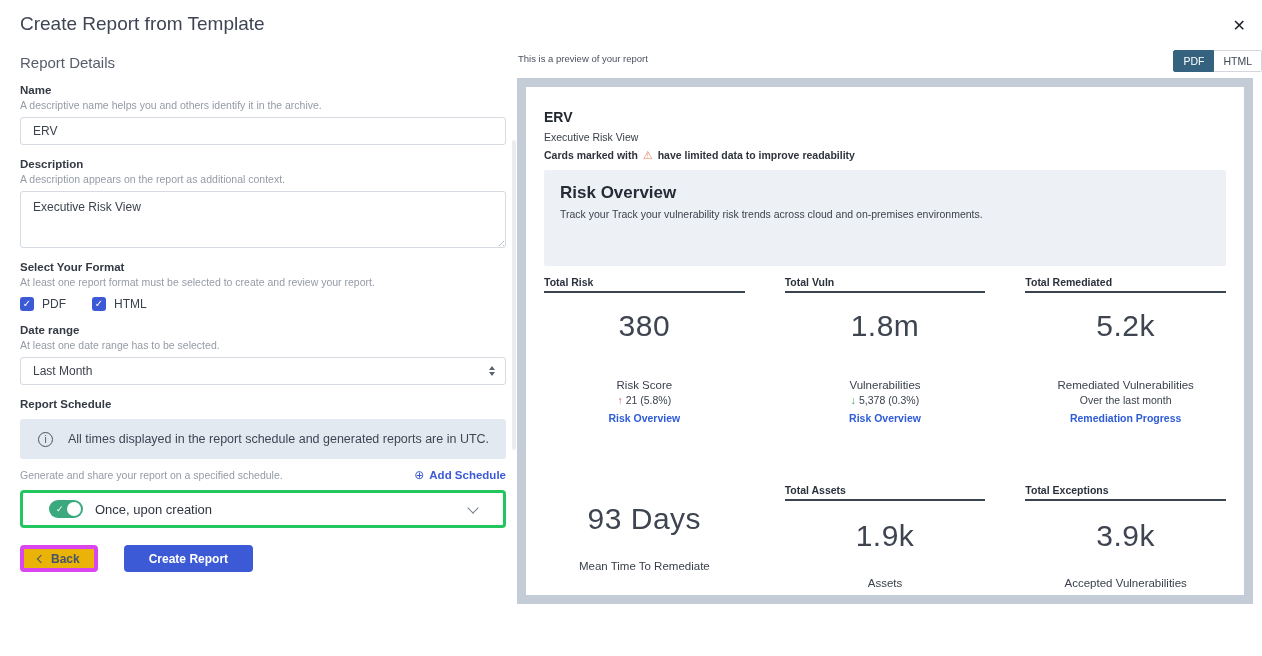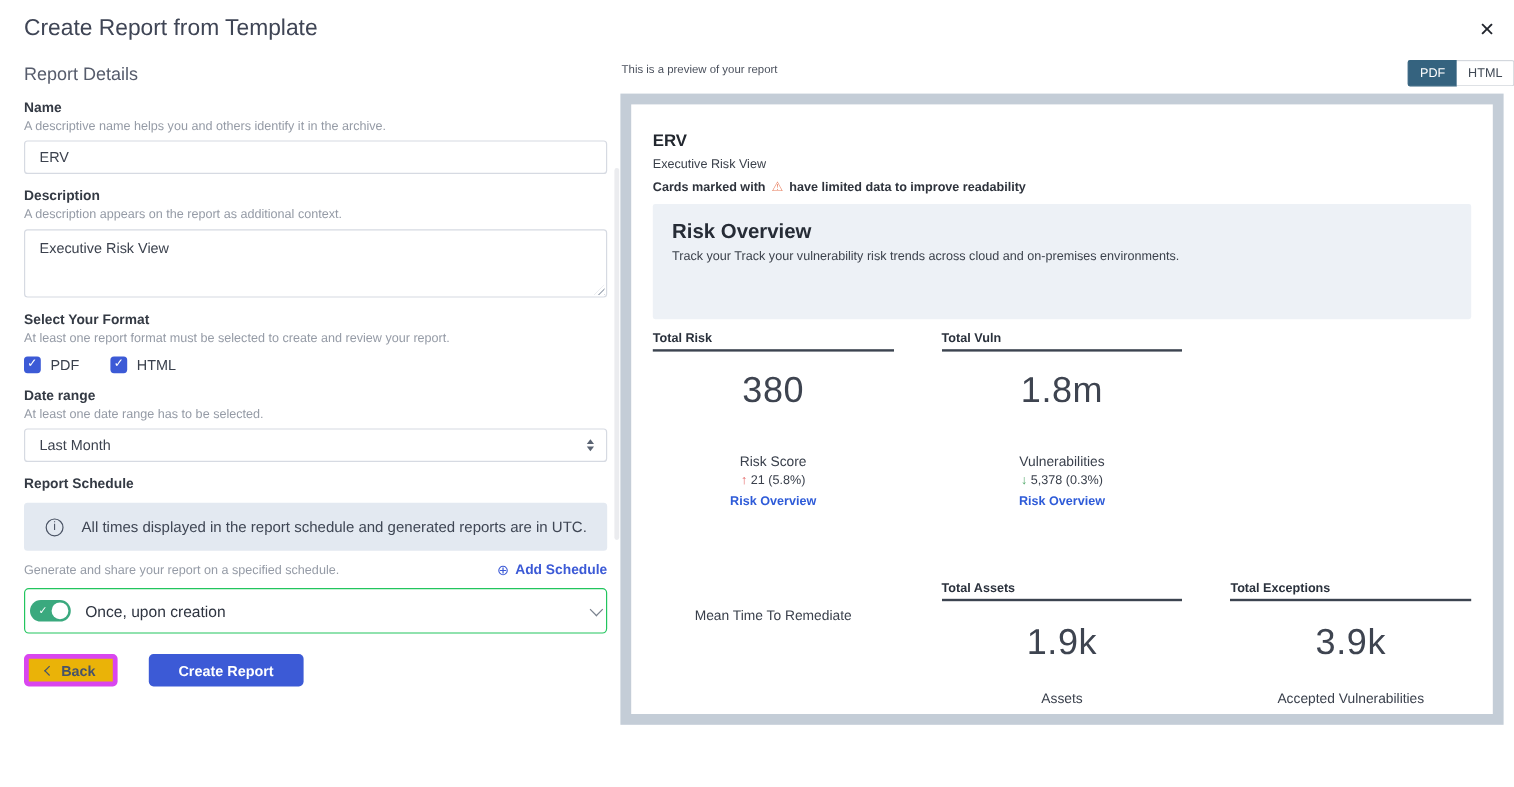--- a/index.html
+++ b/index.html
@@ -37,22 +37,22 @@
   .stepper .tri-dn { width:0;height:0;border-left:3.5px solid transparent;border-right:3.5px solid transparent;border-top:4.5px solid #5a6372; }
   .banner { margin-top:9px; background:#e3e9f1; border-radius:3px; min-height:40px;
             display:flex; align-items:center; gap:15px; padding:6px 16px 6px 18px;
             font-size:12.5px; color:#3f4654; }
   .info-i { width:15px; height:15px; border:1px solid #4a5364; border-radius:50%; flex:none;
             font-size:10px; color:#4a5364; display:flex; align-items:center; justify-content:center; }
   .sched-row { display:flex; justify-content:space-between; align-items:center; margin-top:9px; }
   .add-link { color:#3c5ad6; font-size:11.5px; font-weight:bold; display:flex; gap:5px;
               align-items:center; cursor:pointer; text-decoration:none; }
   .plus-ic { font-size:12px; font-weight:normal; }
-  .toggle-row { margin-top:8px; border:1px solid #22c55e; border-radius:4px; height:38px;
-                display:flex; align-items:center; padding:0 4px; gap:12px; cursor:pointer; }
+  .toggle-row { margin-top:8px; border:3px solid #22c55e; border-radius:4px; height:38px;
+                display:flex; align-items:center; padding:0 26px; gap:12px; cursor:pointer; }
   .switch { width:34px; height:18px; border-radius:9px; background:#3aa97e; position:relative; flex:none; cursor:pointer; }
   .switch::before { content:"✓"; color:#fff; font-size:9px; position:absolute; left:7px; top:4px; line-height:10px; }
   .knob { position:absolute; right:2px; top:2px; width:14px; height:14px; background:#fff; border-radius:50%; }
   .tr-lbl { font-size:13px; color:#2e3440; flex:1; }
   .chev-dn { width:8px; height:8px; border-right:1.5px solid #7a828e; border-bottom:1.5px solid #7a828e;
              transform:rotate(45deg); margin-top:-3px; }
   .scroll-hint { position:absolute; left:512px; top:140px; width:4px; height:310px; background:#ebecef; border-radius:2px; }
 
   .btns { position:absolute; left:20px; top:545px; display:flex; gap:10px; }
   .btn { height:27px; border-radius:4px; font-size:12px; font-weight:bold; display:flex;
@@ -211,24 +211,32 @@
           <div class="c-head">Total Vuln</div>
           <div class="c-val">1.8m</div>
           <div class="c-lbl">Vulnerabilities</div>
           <div class="c-delta">
             <span class="arr-dn">↓</span>
             <span>5,378 (0.3%)</span>
           </div>
           <div class="c-link">Risk Overview</div>
         </div>
 
+        <div class="card">
+          <div class="c-head">Total Remediated</div>
+          <div class="c-val">5.2k</div>
+          <div class="c-lbl">Remediated Vulnerabilities</div>
+          <div class="c-subl">Over the last month</div>
+          <div class="c-link">Remediation Progress</div>
+        </div>
       </div>
 
       <div class="grid row2">
         <div class="card">
+          <div class="c-val">93 Days</div>
           <div class="c-lbl">Mean Time To Remediate</div>
         </div>
         <div class="card">
           <div class="c-head">Total Assets</div>
           <div class="c-val">1.9k</div>
           <div class="c-lbl">Assets</div>
         </div>
         <div class="card">
           <div class="c-head">Total Exceptions</div>
           <div class="c-val">3.9k</div>

